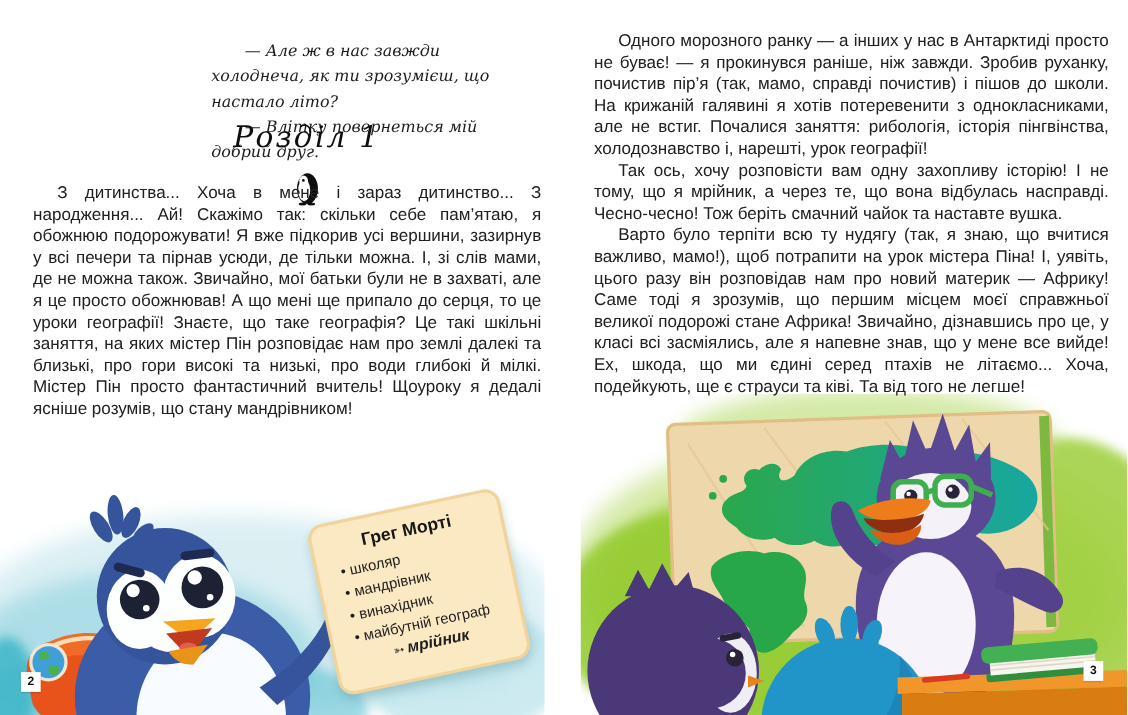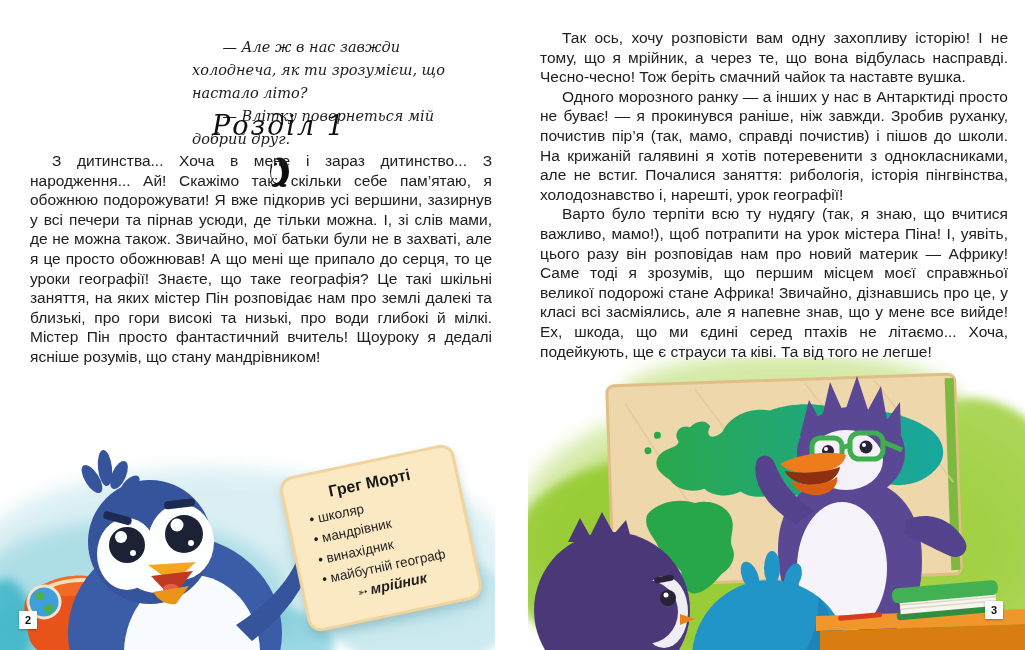--- a/index.html
+++ b/index.html
@@ -15,21 +15,21 @@
   }
   .epigraph p{margin:0;text-indent:2.1em;}
   .chapter{
     position:absolute;left:212px;top:110px;z-index:2;
     display:flex;align-items:center;gap:15px;margin:0;
     font-family:"DejaVu Serif",serif;font-style:italic;font-weight:normal;
     font-size:27px;letter-spacing:2px;color:#0f0f0f;flex-direction:column;
   }
   .bodytext{position:absolute;z-index:2;font-size:15.5px;line-height:19.6px;text-align:justify;}
   .bodytext p{margin:0;text-indent:22px;}
-  #left-body{left:30px;top:151px;width:462px;}
+  #left-body{left:30px;top:166px;width:462px;}
   #right-body{left:540px;top:28px;width:468px;}
   
   .illus{position:absolute;z-index:1;}
   #illus-left{left:0;top:415px;width:495px;height:235px;}
   #illus-right{left:528px;top:358px;width:497px;height:292px;}
   
   #card{
     position:absolute;left:292px;top:459px;width:172px;height:152px;z-index:3;
     background:#fbe9c4;border:3px solid #f0d49c;border-radius:14px;
     transform:rotate(-12deg);transform-origin:50% 50%;
@@ -153,22 +153,22 @@
       <li>майбутній географ</li>
     </ul>
     <div class="card-extra">
       <span class="arrow">➳</span><span>мрійник</span>
     </div>
   </div>
 
   <div id="pagenum-left" class="pagenum">2</div>
 
   <div id="right-body" class="bodytext">
+    <p>Одного морозного ранку — а інших у нас в Антарктиді просто не буває! — я прокинувся раніше, ніж завжди. Зробив руханку, почистив пір’я (так, мамо, справді почистив) і пішов до школи. На крижаній галявині я хотів потеревенити з однокласниками, але не встиг. Почалися заняття: рибологія, історія пінгвінства, холодознавство і, нарешті, урок географії!</p>
     <p>Так ось, хочу розповісти вам одну захопливу історію! І не тому, що я мрійник, а через те, що вона відбулась насправді. Чесно-чесно! Тож беріть смачний чайок та наставте вушка.</p>
-    <p>Одного морозного ранку — а інших у нас в Антарктиді просто не буває! — я прокинувся раніше, ніж завжди. Зробив руханку, почистив пір’я (так, мамо, справді почистив) і пішов до школи. На крижаній галявині я хотів потеревенити з однокласниками, але не встиг. Почалися заняття: рибологія, історія пінгвінства, холодознавство і, нарешті, урок географії!</p>
     <p>Варто було терпіти всю ту нудягу (так, я знаю, що вчитися важливо, мамо!), щоб потрапити на урок містера Піна! І, уявіть, цього разу він розповідав нам про новий материк — Африку! Саме тоді я зрозумів, що першим місцем моєї справжньої великої подорожі стане Африка! Звичайно, дізнавшись про це, у класі всі засміялись, але я напевне знав, що у мене все вийде! Ех, шкода, що ми єдині серед птахів не літаємо... Хоча, подейкують, ще є страуси та ківі. Та від того не легше!</p>
   </div>
 
   <svg id="illus-right" class="illus" viewBox="0 0 497 292">
     <defs>
       <filter id="soft3" x="-40%" y="-40%" width="180%" height="180%">
           <feGaussianBlur stdDeviation="9"></feGaussianBlur>
         </filter>
       <filter id="soft4" x="-40%" y="-40%" width="180%" height="180%">
           <feGaussianBlur stdDeviation="5"></feGaussianBlur>

